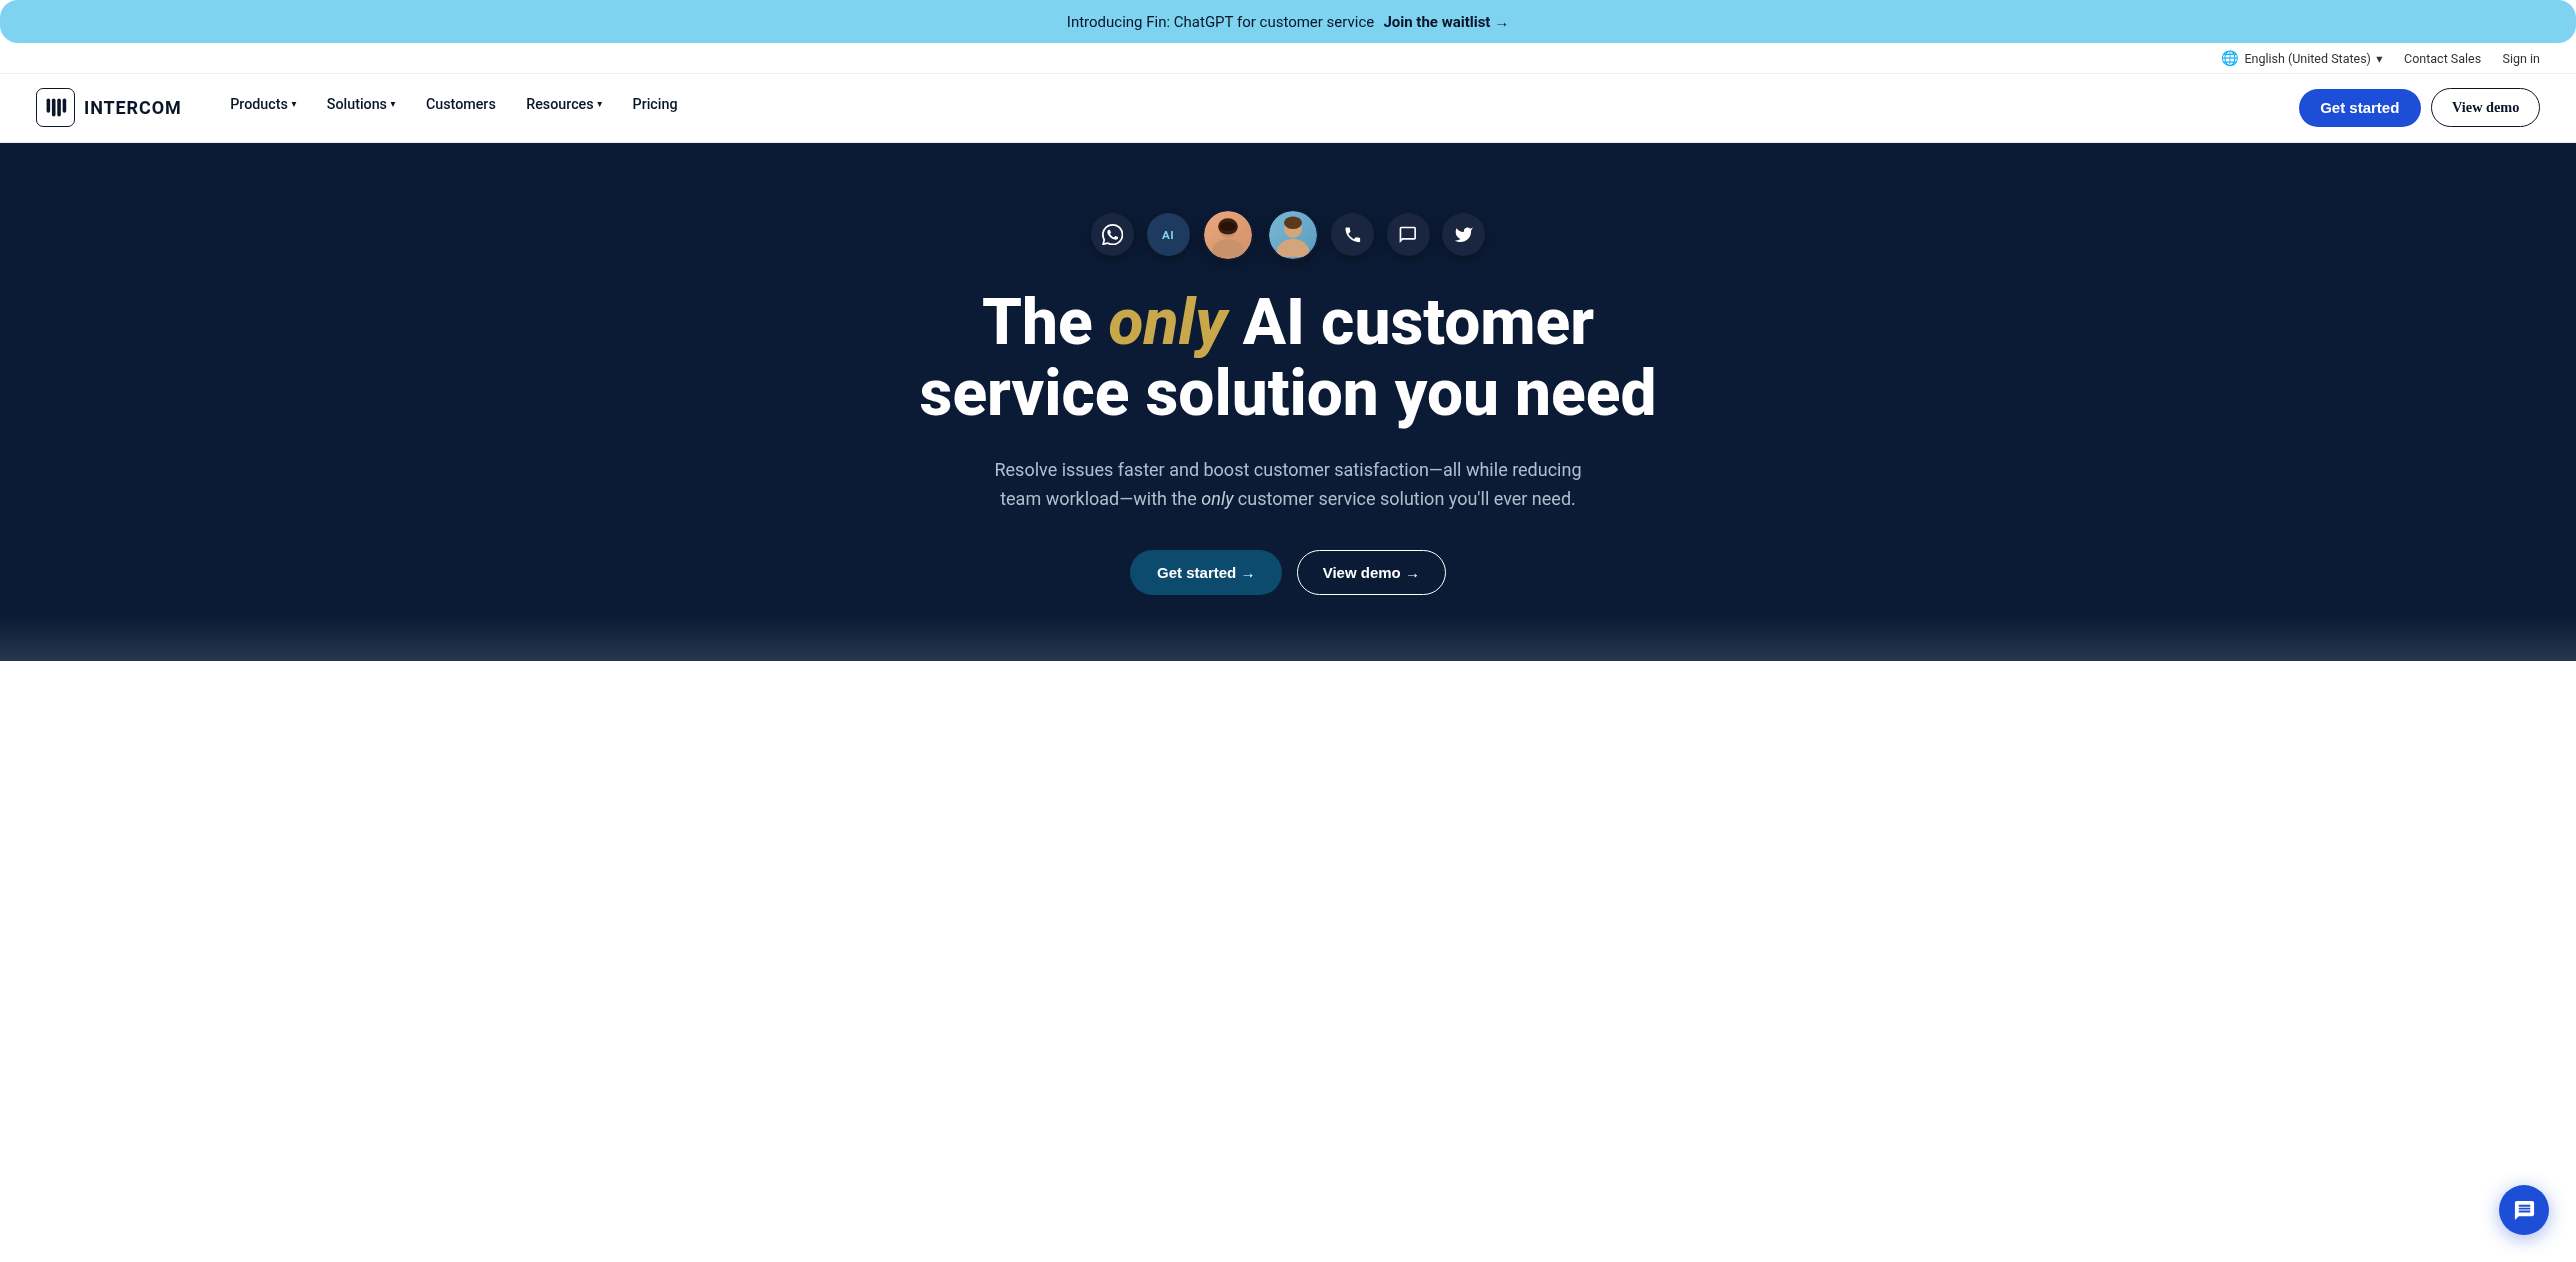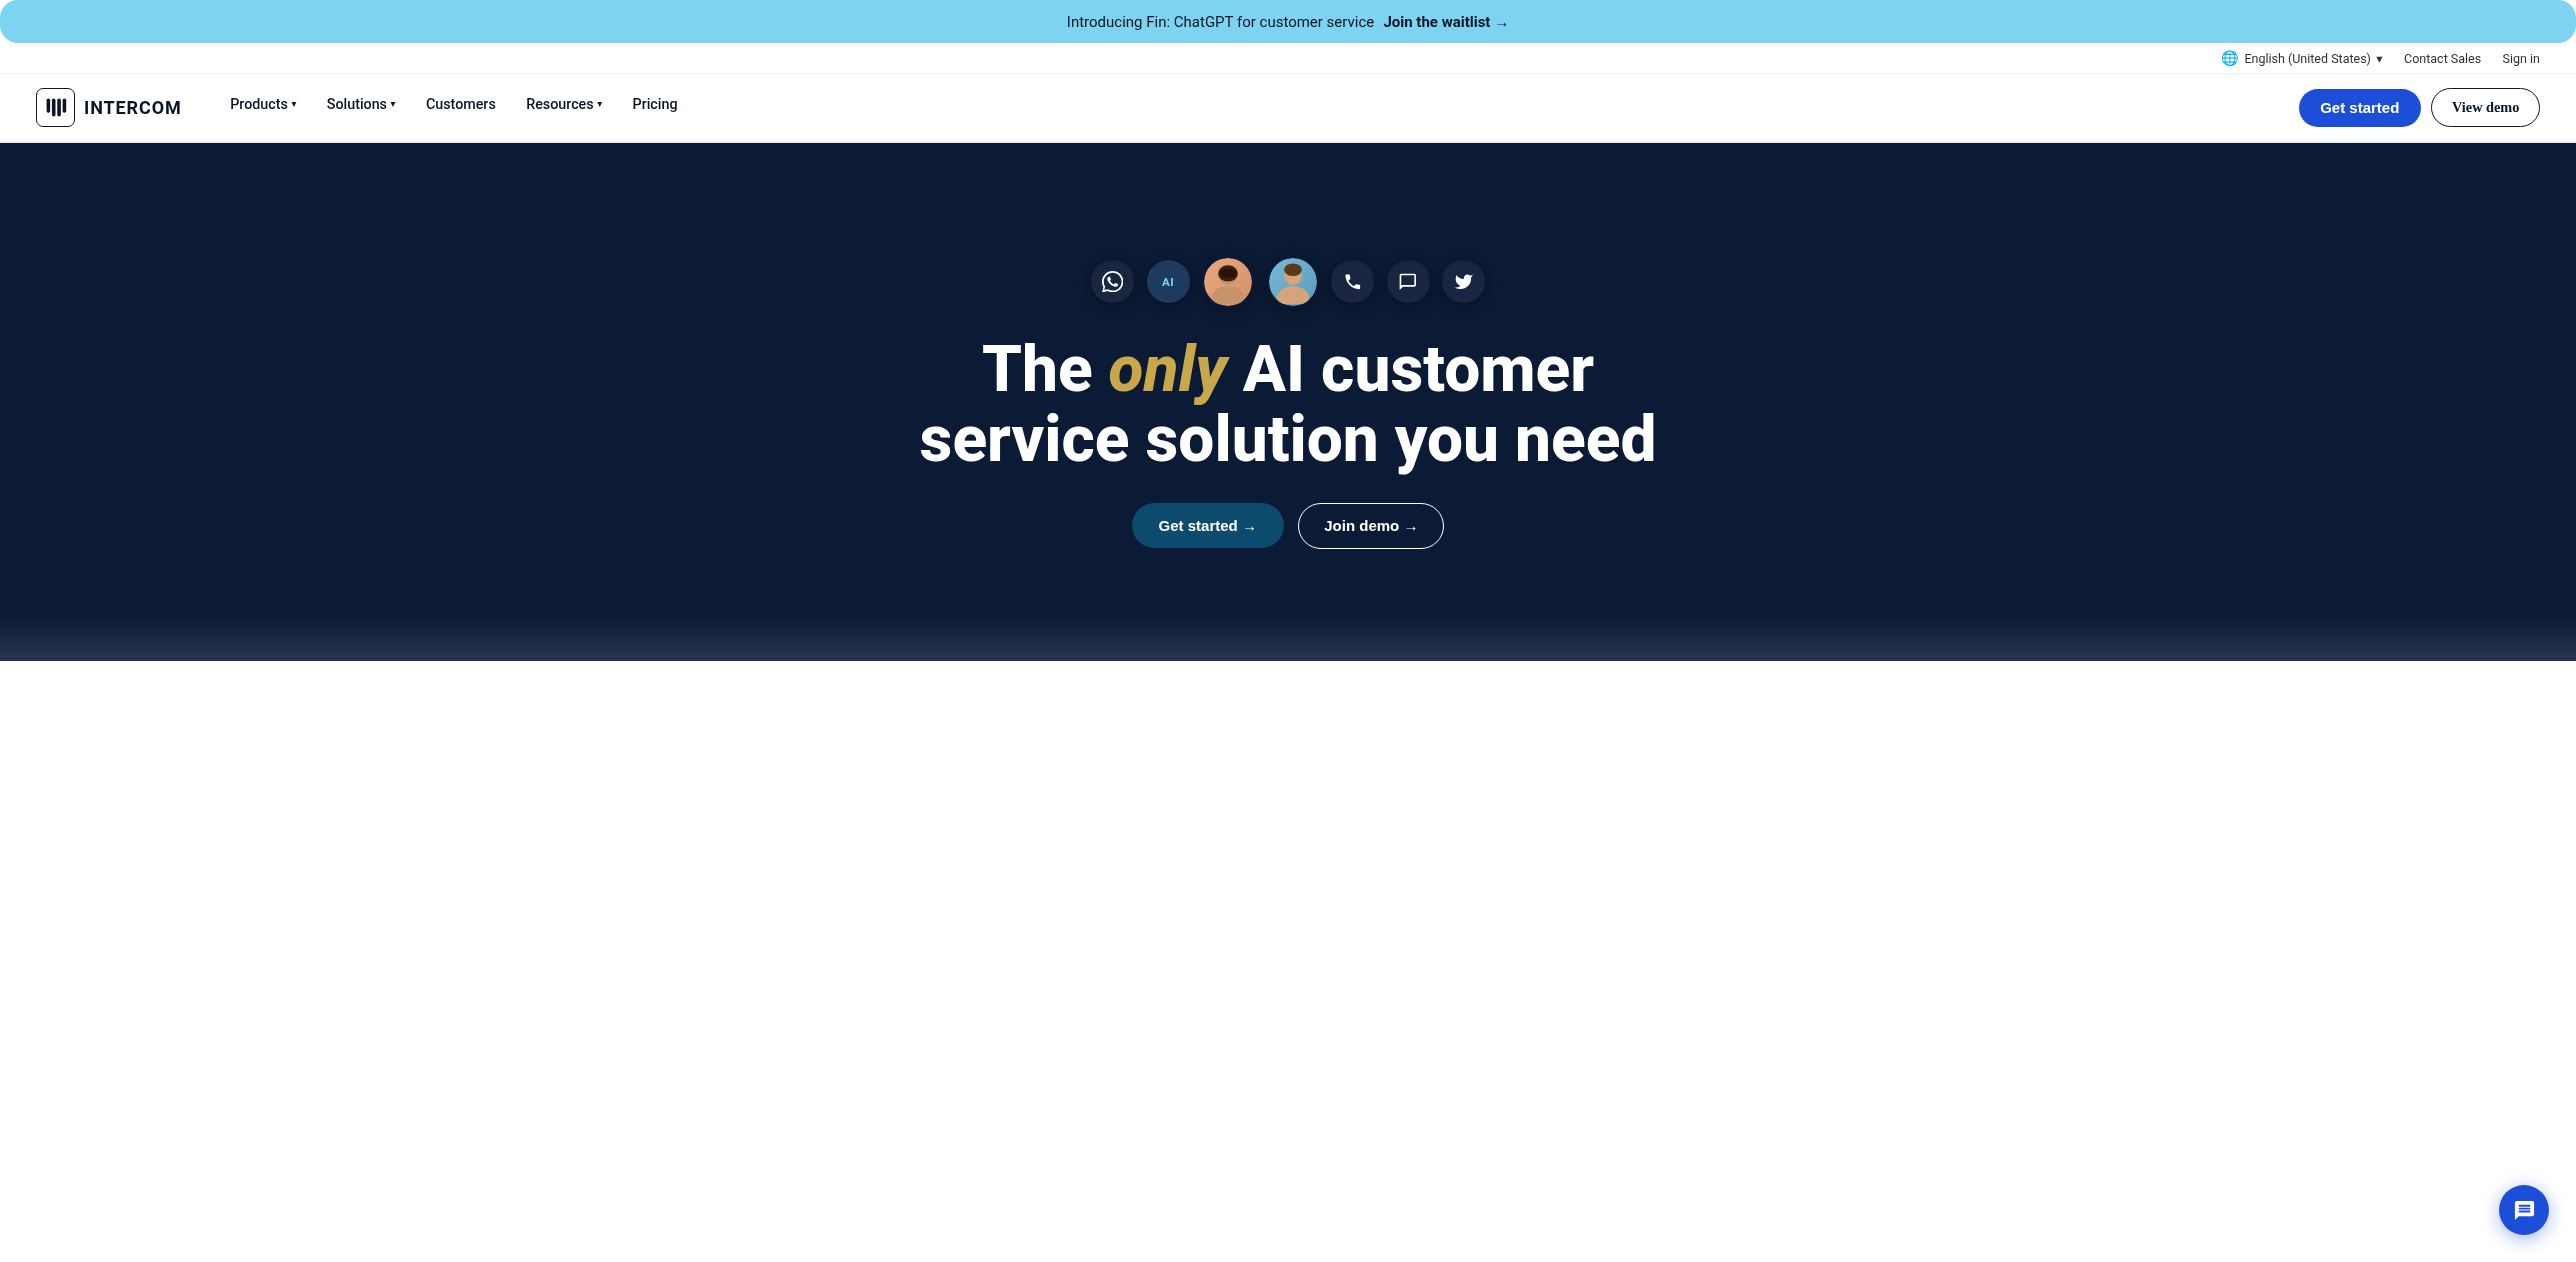--- a/index.html
+++ b/index.html
@@ -392,24 +392,27 @@
       <svg width="19.6" height="19.6" viewBox="0 0 24 24" fill="white">
         <path d="M23 3a10.9 10.9 0 01-3.14 1.53 4.48 4.48 0 00-7.86 3v1A10.66 10.66 0 013 4s-4 9 5 13a11.64 11.64 0 01-7 2c9 5 20 0 20-11.5a4.5 4.5 0 00-.08-.83A7.72 7.72 0 0023 3z"></path>
       </svg>
     </div>
   </div>
 
   <h1 class="hero-heading">
     <span>The </span><span class="only">only</span><span> AI customer service solution you need</span>
   </h1>
 
+  <p class="hero-subtitle">
+    <span>Resolve issues faster and boost customer satisfaction—all while reducing team workload—with the </span><em>only</em><span> customer service solution you'll ever need.</span>
+  </p>
 
   <div class="hero-buttons">
     <button class="hero-btn-primary">Get started →</button>
-    <button class="hero-btn-secondary">Join demo →</button>
+    <button class="hero-btn-secondary">View demo →</button>
   </div>
 
   <div class="hero-bottom-strip"></div>
 </section>
 
 <div class="chat-widget">
   <svg viewBox="0 0 24 24" xmlns="http://www.w3.org/2000/svg">
     <path d="M20 2H4c-1.1 0-2 .9-2 2v18l4-4h14c1.1 0 2-.9 2-2V4c0-1.1-.9-2-2-2zm-2 12H6v-2h12v2zm0-3H6V9h12v2zm0-3H6V6h12v2z"></path>
   </svg>
 </div>

